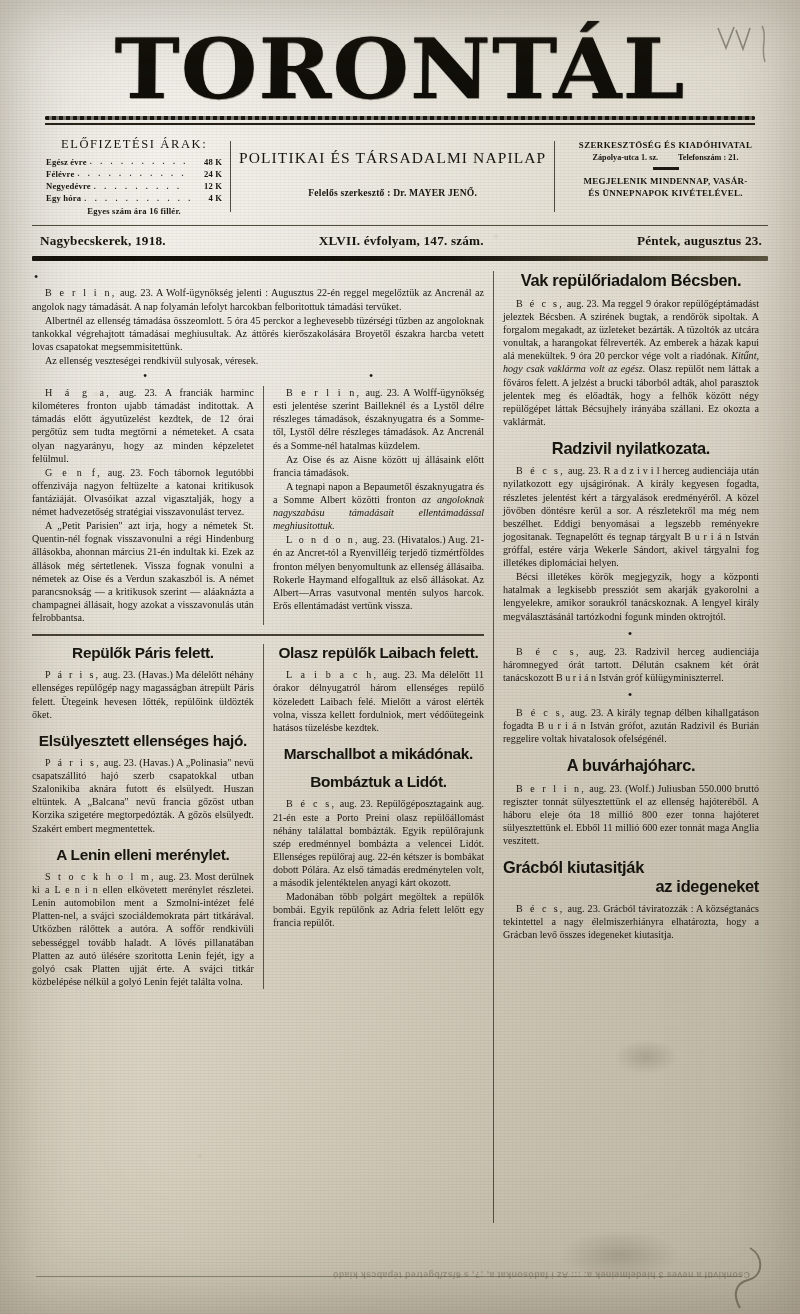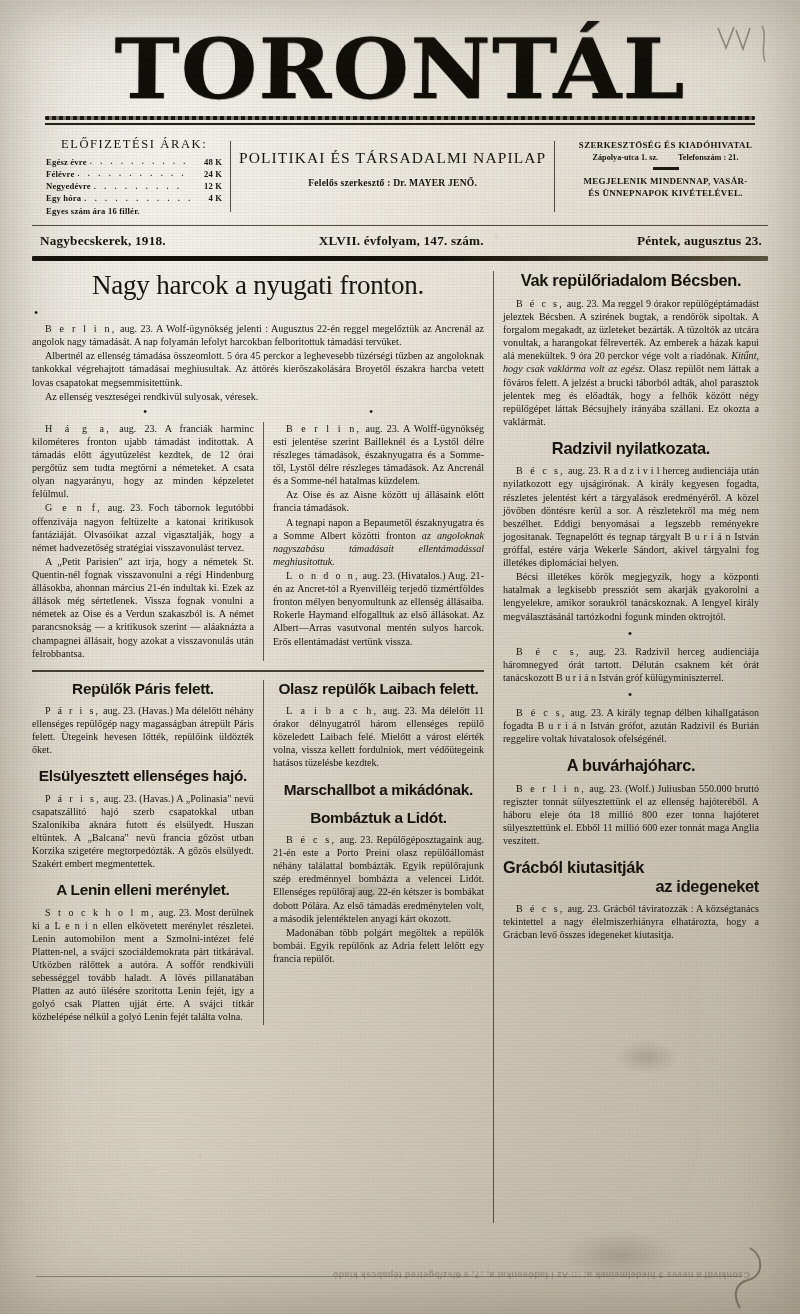--- a/index.html
+++ b/index.html
@@ -55,24 +55,24 @@
   .hdr-l{width:215px;padding-left:14px;}
   .hdr-c{flex:1;text-align:center;padding-top:12px;}
   .hdr-r{width:250px;text-align:center;padding-top:3px;}
   .sep-v{width:1px;background:#2a261c;align-self:stretch;margin:4px 8px;opacity:.8;}
 
   .prices-title{font-size:12.5px;letter-spacing:1.6px;text-align:center;margin-bottom:4px;}
   .prow{display:flex;align-items:center;font-size:8.6px;font-weight:700;line-height:1.42;letter-spacing:.2px;}
   .prow .lab{white-space:nowrap;}
   .prow .dots{flex:1;margin:0 3px;overflow:hidden;white-space:nowrap;color:#2a261c;letter-spacing:3.2px;font-size:8px;}
   .prow .val{white-space:nowrap;}
-  .single{text-align:left;font-size:8.6px;font-weight:700;margin-top:2px;letter-spacing:.2px;}
+  .single{text-align:center;font-size:8.6px;font-weight:700;margin-top:2px;letter-spacing:.2px;}
 
   .hdr-c .t1{font-size:15.5px;letter-spacing:1.1px;white-space:nowrap;}
-  .hdr-c .t2{font-size:9.6px;font-weight:700;margin-top:10px;letter-spacing:.2px;}
+  .hdr-c .t2{font-size:9.6px;font-weight:700;margin-top:20px;letter-spacing:.2px;}
 
   .hdr-r .r1{font-size:8.9px;font-weight:700;letter-spacing:.4px;}
   .hdr-r .r2{font-size:8.2px;font-weight:700;margin-top:3px;display:flex;justify-content:center;gap:20px;}
   .hdr-r .dash{width:26px;height:3px;background:#1d1a13;margin:5px auto 5px;}
   .hdr-r .r3{font-size:9px;font-weight:700;letter-spacing:.3px;line-height:1.35;text-align:center;}
 
   
   .rule-thin{height:1px;background:#35301f;margin-top:9px;opacity:.85;}
   .datebar{display:flex;justify-content:space-between;align-items:center;
     padding:7px 6px 7px 8px;font-size:13.2px;font-weight:700;letter-spacing:.2px;}
@@ -194,21 +194,20 @@
       <span>Nagybecskerek, 1918.</span>
       <span>XLVII. évfolyam, 147. szám.</span>
       <span>Péntek, augusztus 23.</span>
     </div>
     <div class="rule-thick"></div>
 
     <div class="body">
 
       <div style="width:452px;">
 
-        <h1 class="headline">Nagy harcok a nyugati fronton.</h1>
 
         <div class="bullet-l">•</div>
 
         <div class="col" style="width:452px;">
           <p><span class="city">B e r l i n,</span><span> aug. 23. A Wolf-ügynökség jelenti : Augusztus 22-én reggel megelőztük az Ancrenál az angolok nagy támadását. A nap folyamán lefolyt harcokban felboritottuk támadási tervüket.</span></p>
           <p>Albertnél az ellenség támadása összeomlott. 5 óra 45 perckor a leghevesebb tüzérségi tűzben az angoloknak tankokkal végrehajtott támadásai meghiusultak. Az áttörés kierőszakolására Broyetől északra harcba vetett lovas csapatokat megsemmisitettünk.</p>
           <p>Az ellenség veszteségei rendkivül sulyosak, véresek.</p>
         </div>
 
         <div class="dotrow">

